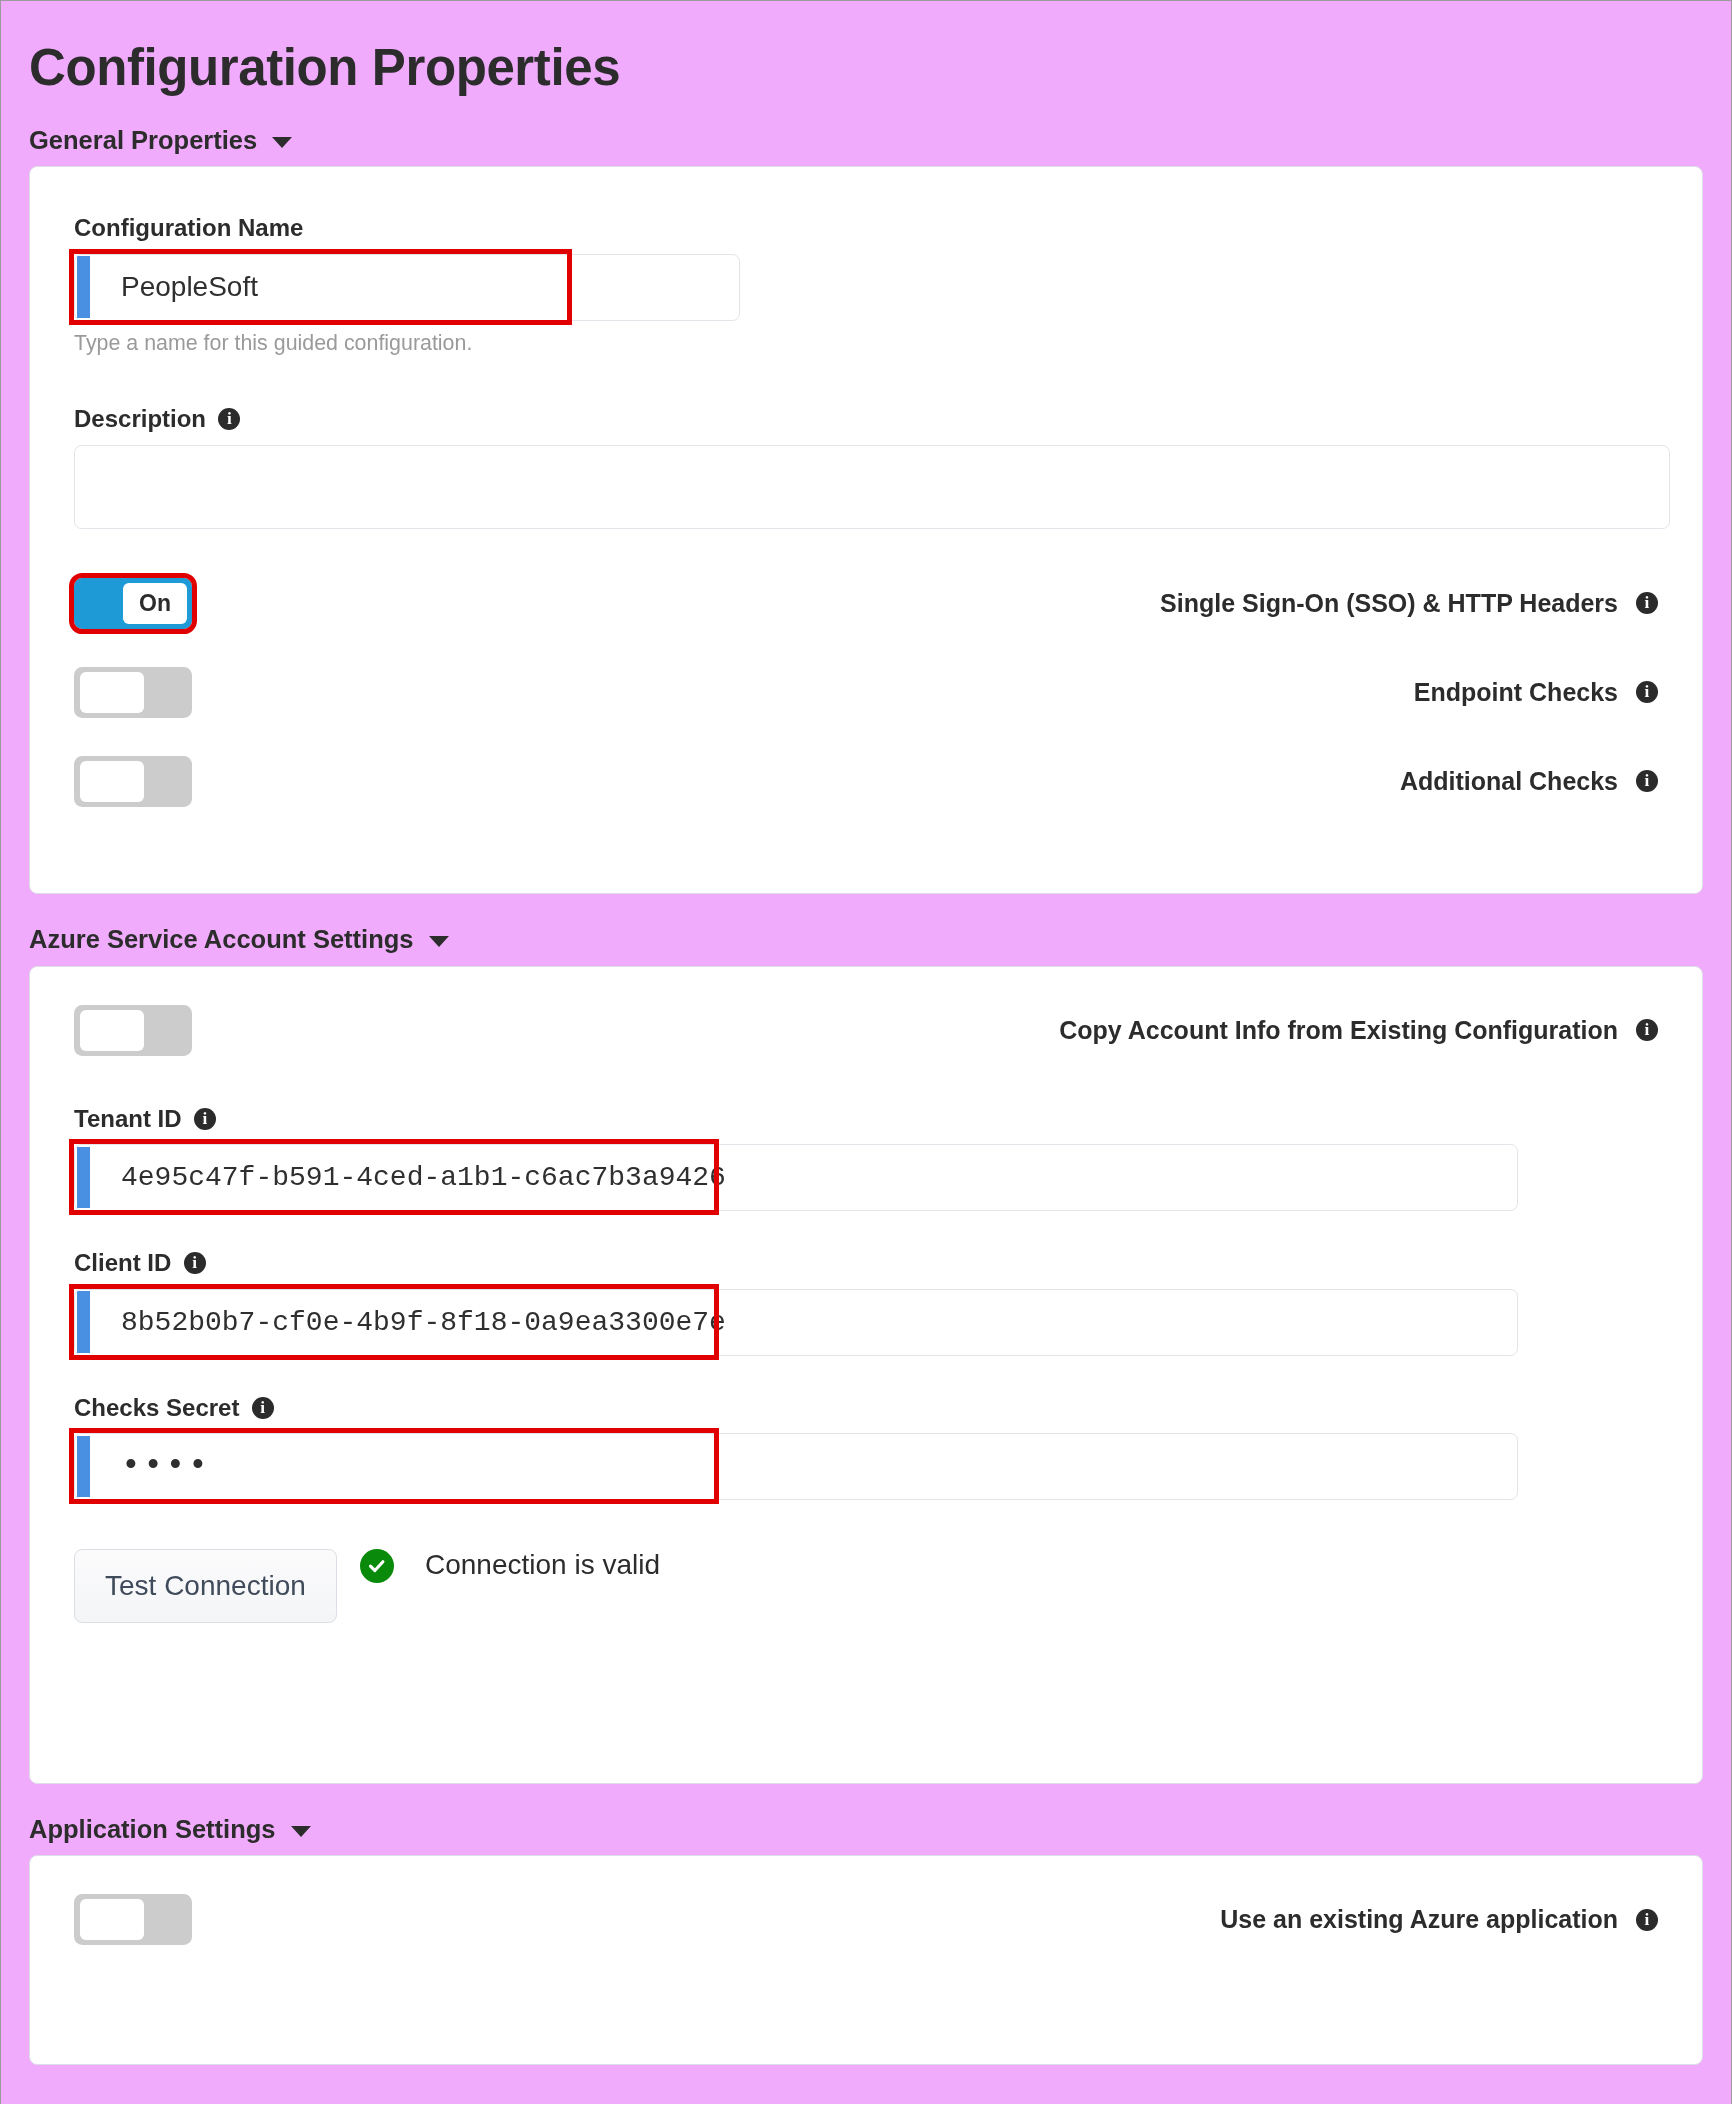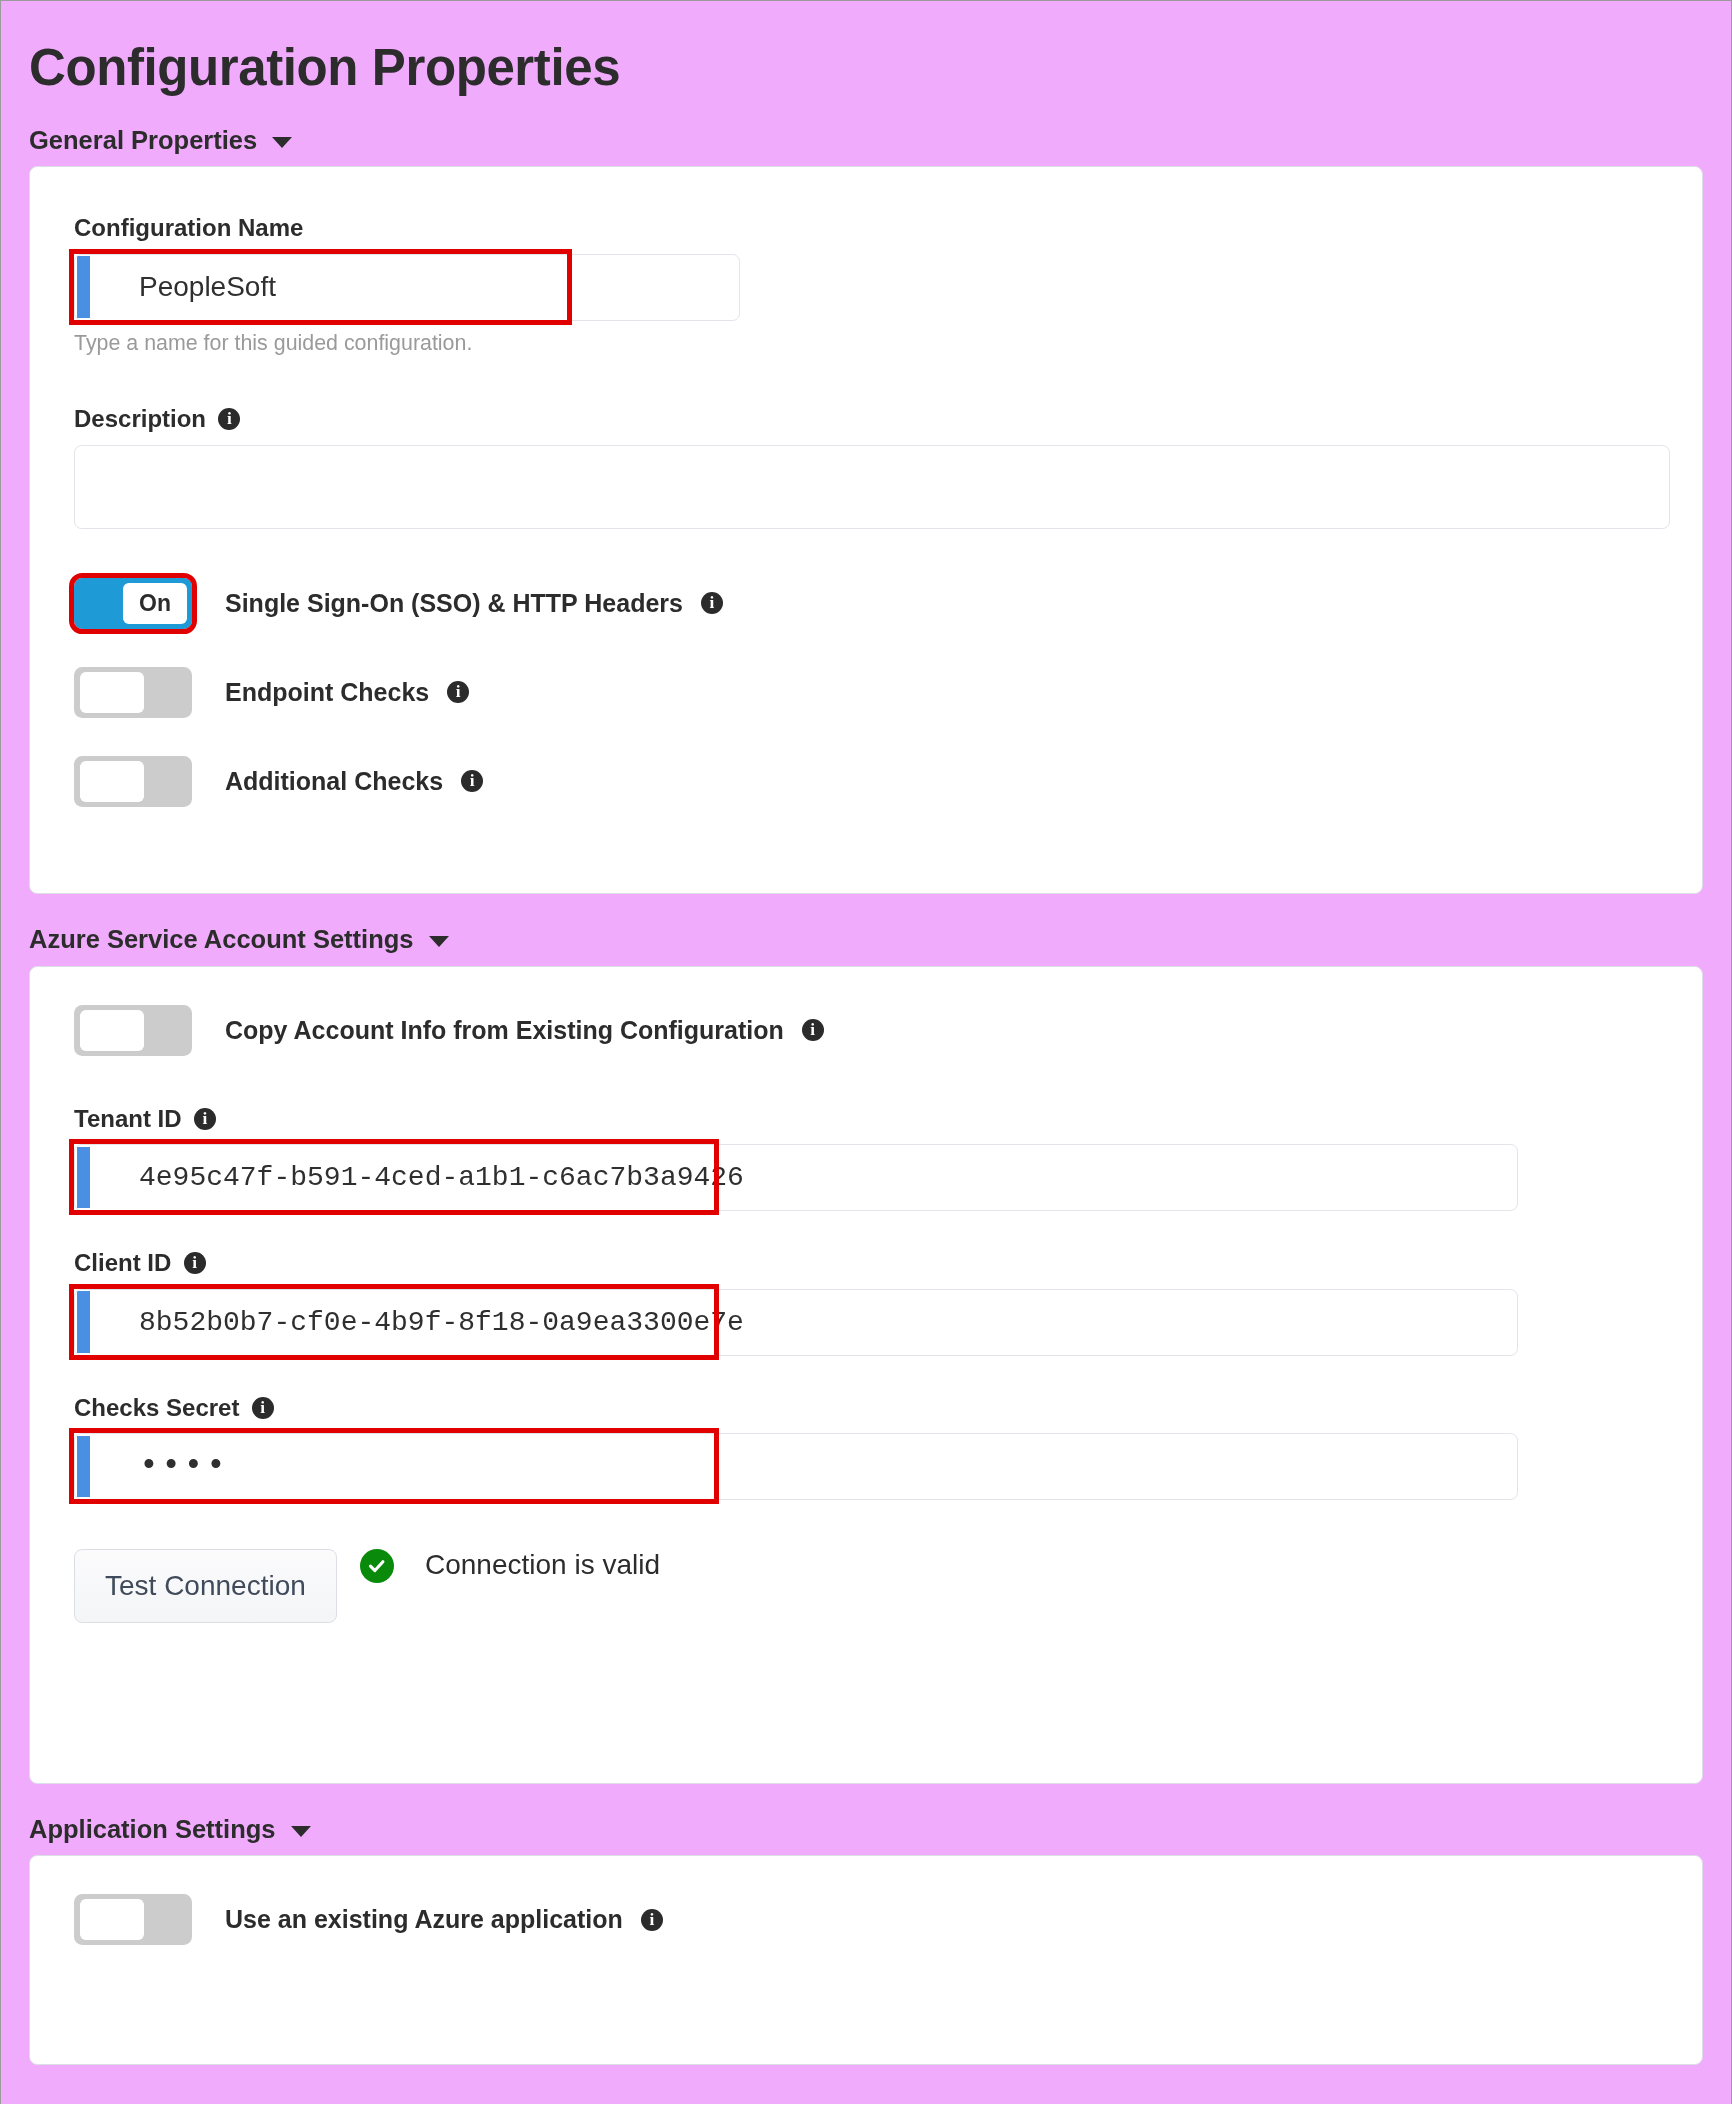--- a/index.html
+++ b/index.html
@@ -112,21 +112,21 @@
     align-items: center;
     overflow: hidden;
   }
   .txt-input .blue-bar {
     position: absolute;
     left: 1.6px; top: 1.6px; bottom: 1.6px;
     width: 13px;
     background: #4a90e2;
   }
   .txt-input .value {
-    padding-left: 64px;
+    padding-left: 46px;
     font-size: 28px;
     color: #2f2f2f;
     white-space: nowrap;
   }
   .txt-input .value.dots {
     font-size: 33px;
     letter-spacing: 2.5px;
     color: #2f2f2f;
   }
   .w-config { width: 666px; }
@@ -146,20 +146,21 @@
     border: 5.8px solid #e00000;
     pointer-events: none;
     box-sizing: border-box;
   }
 
   
   .toggle-row {
     display: flex;
     align-items: center;
     gap: 33px;
+    justify-content: space-between;
   }
   .toggle {
     position: relative;
     width: 118px;
     height: 51px;
     border-radius: 8.2px;
     flex: none;
     cursor: pointer;
   }
   .toggle.off { background: #cccccc; }

